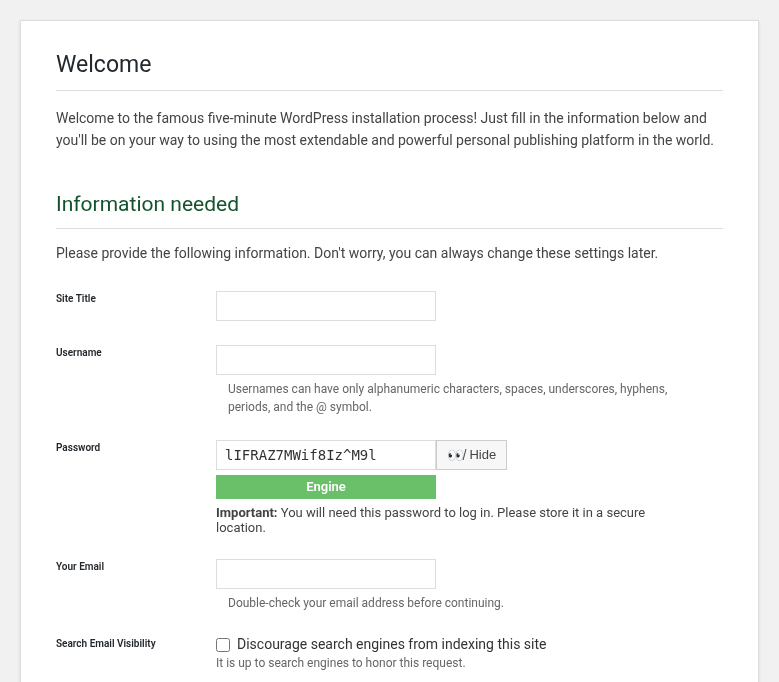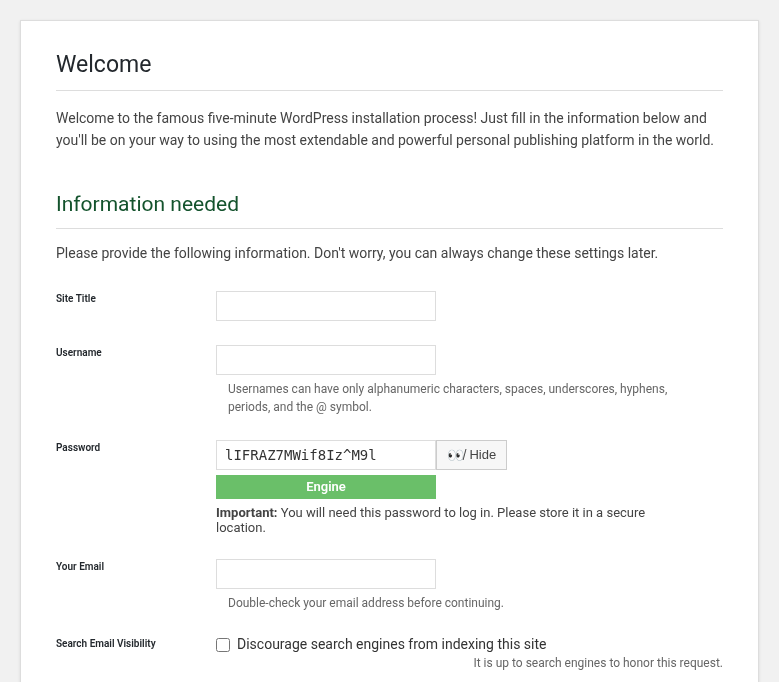--- a/index.html
+++ b/index.html
@@ -191,21 +191,20 @@
     .checkbox-label {
       font-size: 14px;
       color: #333;
     }
 
     .search-hint {
       display: block;
       font-size: 12px;
       color: #666;
       margin-top: 4px;
-      text-align: right;
     }
   </style>
 </head>
 <body>
 
 <div class="container">
 
   <h1>Welcome</h1>
   <hr class="section-divider">
 

